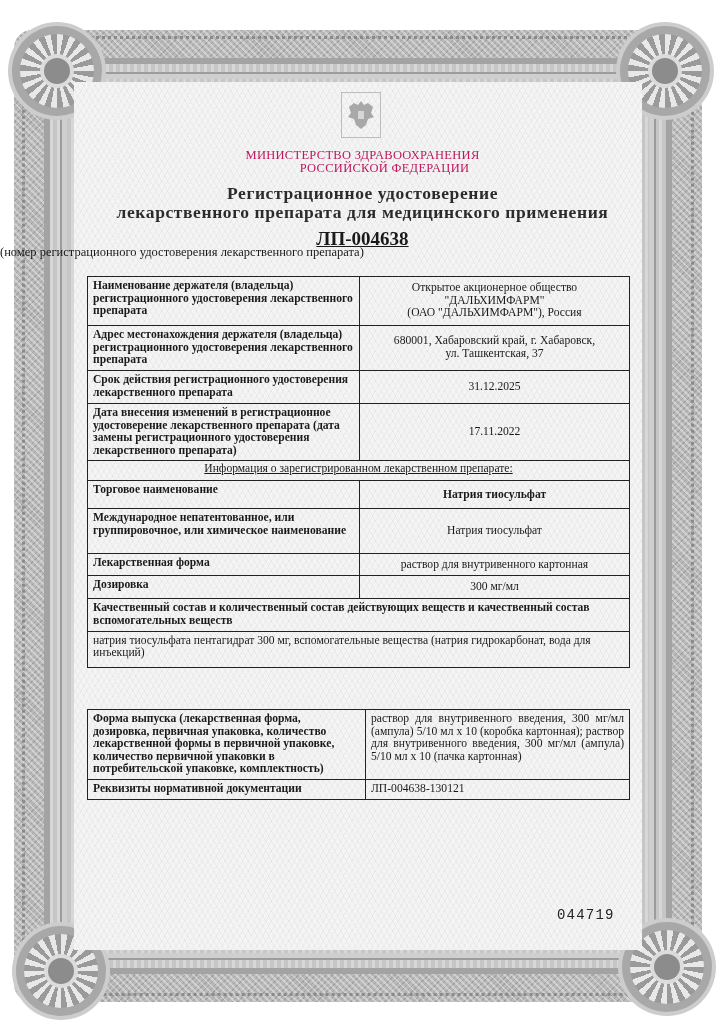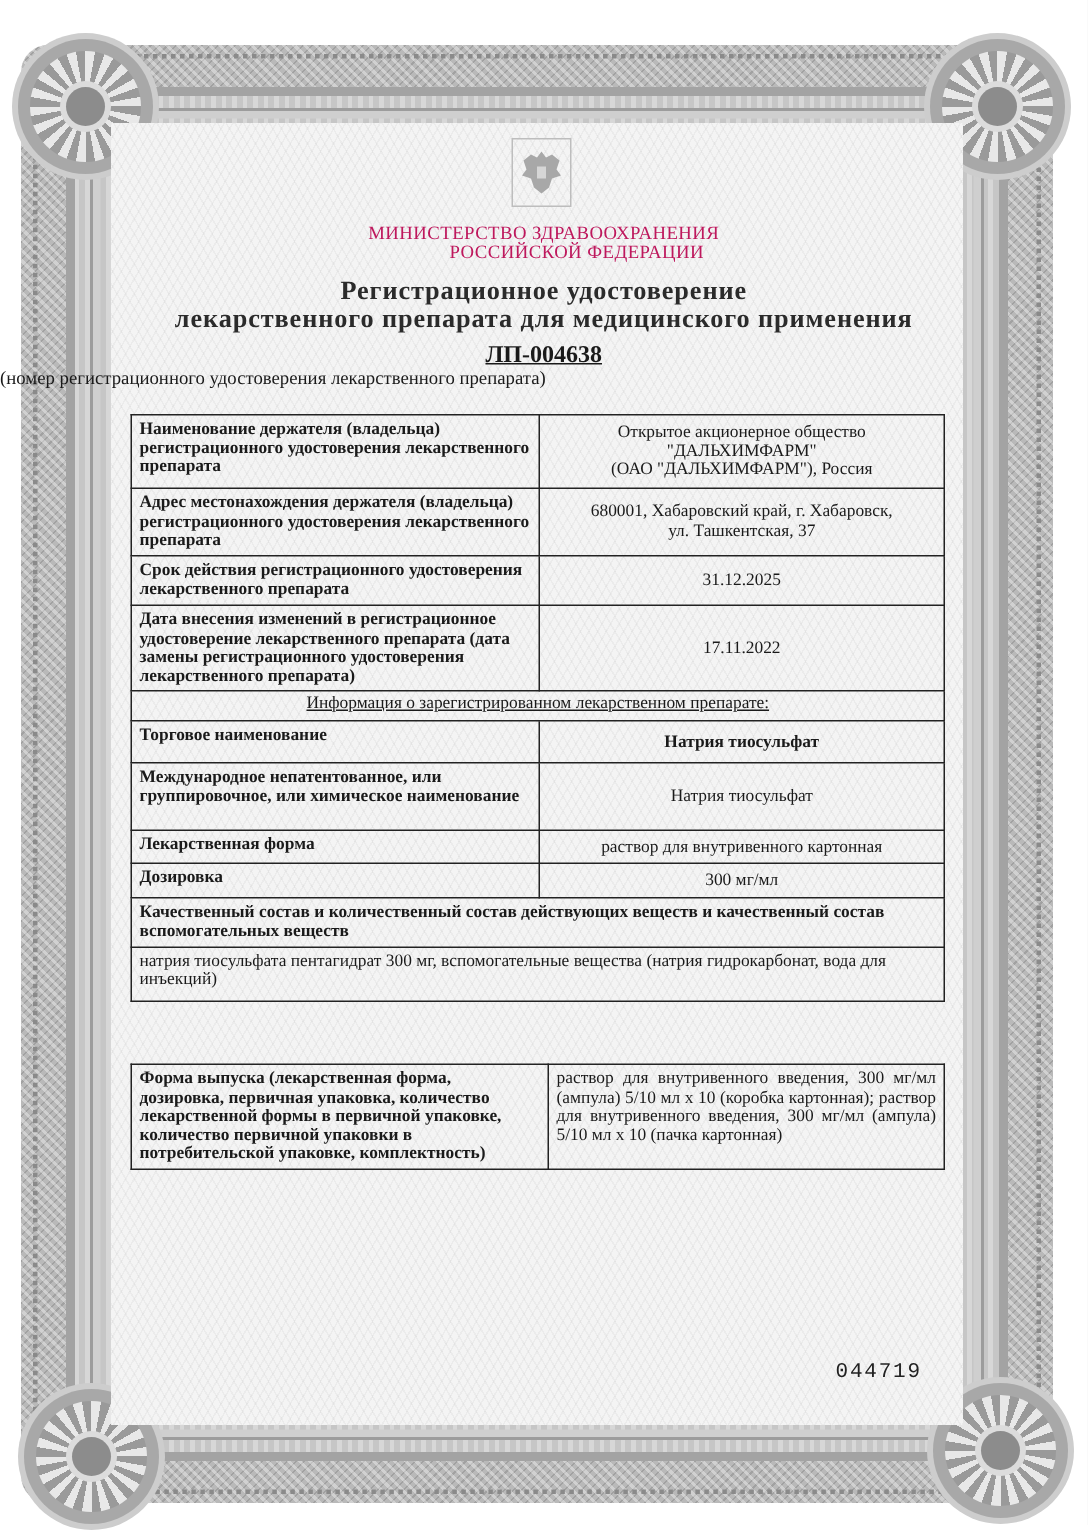--- a/index.html
+++ b/index.html
@@ -24,21 +24,21 @@
     box-shadow:0 0 0 8px #a8a8a8, 0 0 0 12px #cdcdcd; }
   .rosette::after { content:""; position:absolute; left:24px; top:24px; width:26px; height:26px; border-radius:50%; background:#8c8c8c; box-shadow:0 0 0 4px #dcdcdc; }
   .r-tl { left:20px; top:34px; } .r-tr { left:628px; top:34px; }
   .r-bl { left:24px; top:934px; } .r-br { left:630px; top:930px; }
 
   .arms { position:absolute; left:341px; top:92px; width:40px; height:46px; border:1px solid #bdbdbd; box-sizing:border-box; display:flex; align-items:center; justify-content:center; font-size:30px; color:#9a9a9a; }
   .ministry { position:absolute; left:0; width:725px; text-align:center; font-size:12.5px; letter-spacing:0.3px; color:#be185d; }
   .m1 { top:148px; } .m2 { top:161px;padding-left:22px; }
   .title { position:absolute; left:0; width:725px; text-align:center; font-weight:bold; font-size:17.5px; letter-spacing:0.6px; color:#2b2b2b; }
   .t1 { top:183px; } .t2 { top:202px; }
-  .regnum { position:absolute; left:0; width:725px; top:228px; text-align:center; font-weight:bold; font-size:16px; text-decoration:underline; }
+  .regnum { position:absolute; left:0; width:725px; top:228px; text-align:center; font-weight:bold; font-size:19px; text-decoration:underline; }
   .regcap { position:absolute; left:0; width:725px; top:245px; font-size:12.5px; }
 
   table { position:absolute; left:87px; top:276px; width:543px; border-collapse:collapse; font-size:11.6px; line-height:12.6px; }
   td { border:1.3px solid #222; padding:3px 5px; vertical-align:top; }
   td.lbl { font-weight:bold; width:261px;margin-top:12px; }
   td.val { text-align:center; vertical-align:middle; }
   td.val.b { font-weight:bold; }
   td.full { text-align:left; }
   td.info { text-align:center; font-weight:normal; padding:2px 5px;text-decoration:underline; }
   td.lbl2 { font-weight:bold; width:267px; }
@@ -123,16 +123,20 @@
   </tr>
 </tbody>
   </table>
 
 <table style="top:696px;margin-top:13px;">
   <tbody>
       <tr style="height:66px">
     <td class="lbl2">Форма выпуска (лекарственная форма, дозировка, первичная упаковка, количество лекарственной формы в первичной упаковке, количество первичной упаковки в потребительской упаковке, комплектность)</td>
     <td class="val2">раствор для внутривенного введения, 300 мг/мл (ампула) 5/10 мл х 10 (коробка картонная); раствор для внутривенного введения, 300 мг/мл (ампула) 5/10 мл х 10 (пачка картонная)</td>
   </tr>
+  <tr style="height:20px">
+    <td class="lbl2">Реквизиты нормативной документации</td>
+    <td>ЛП-004638-130121</td>
+  </tr>
 </tbody>
   </table>
 
 <div class="serial">044719</div>
 
 </body></html>

